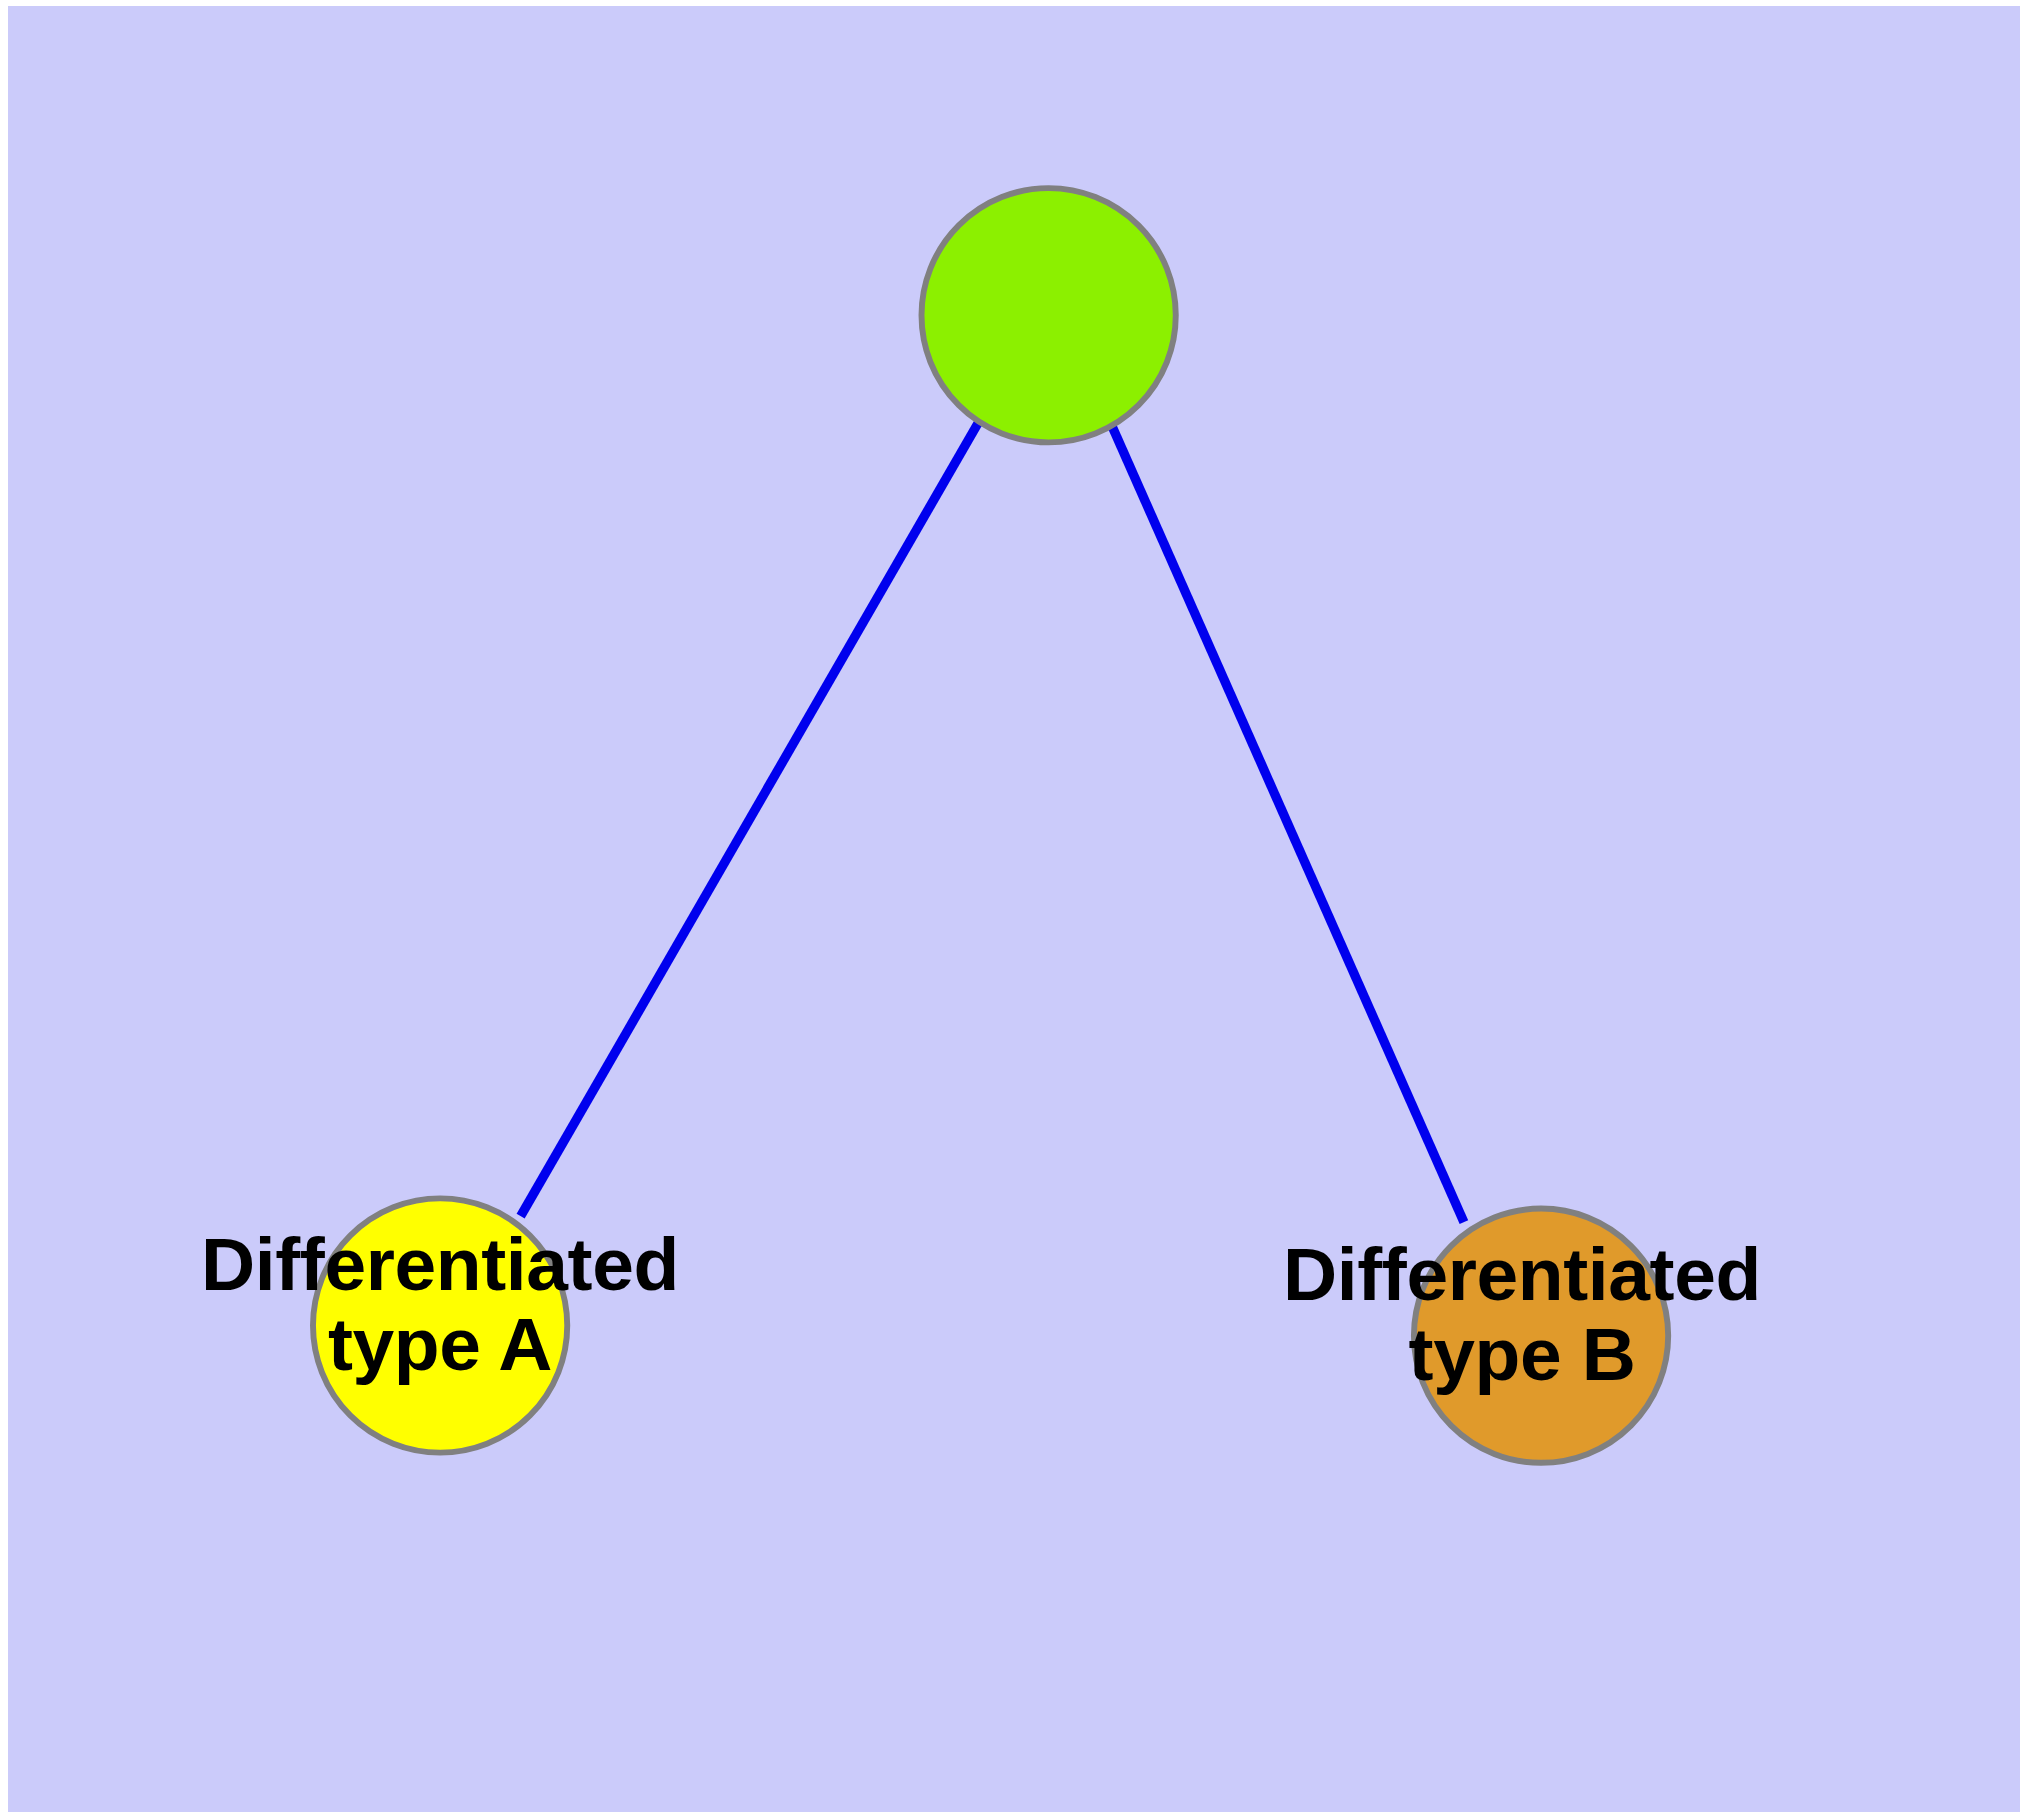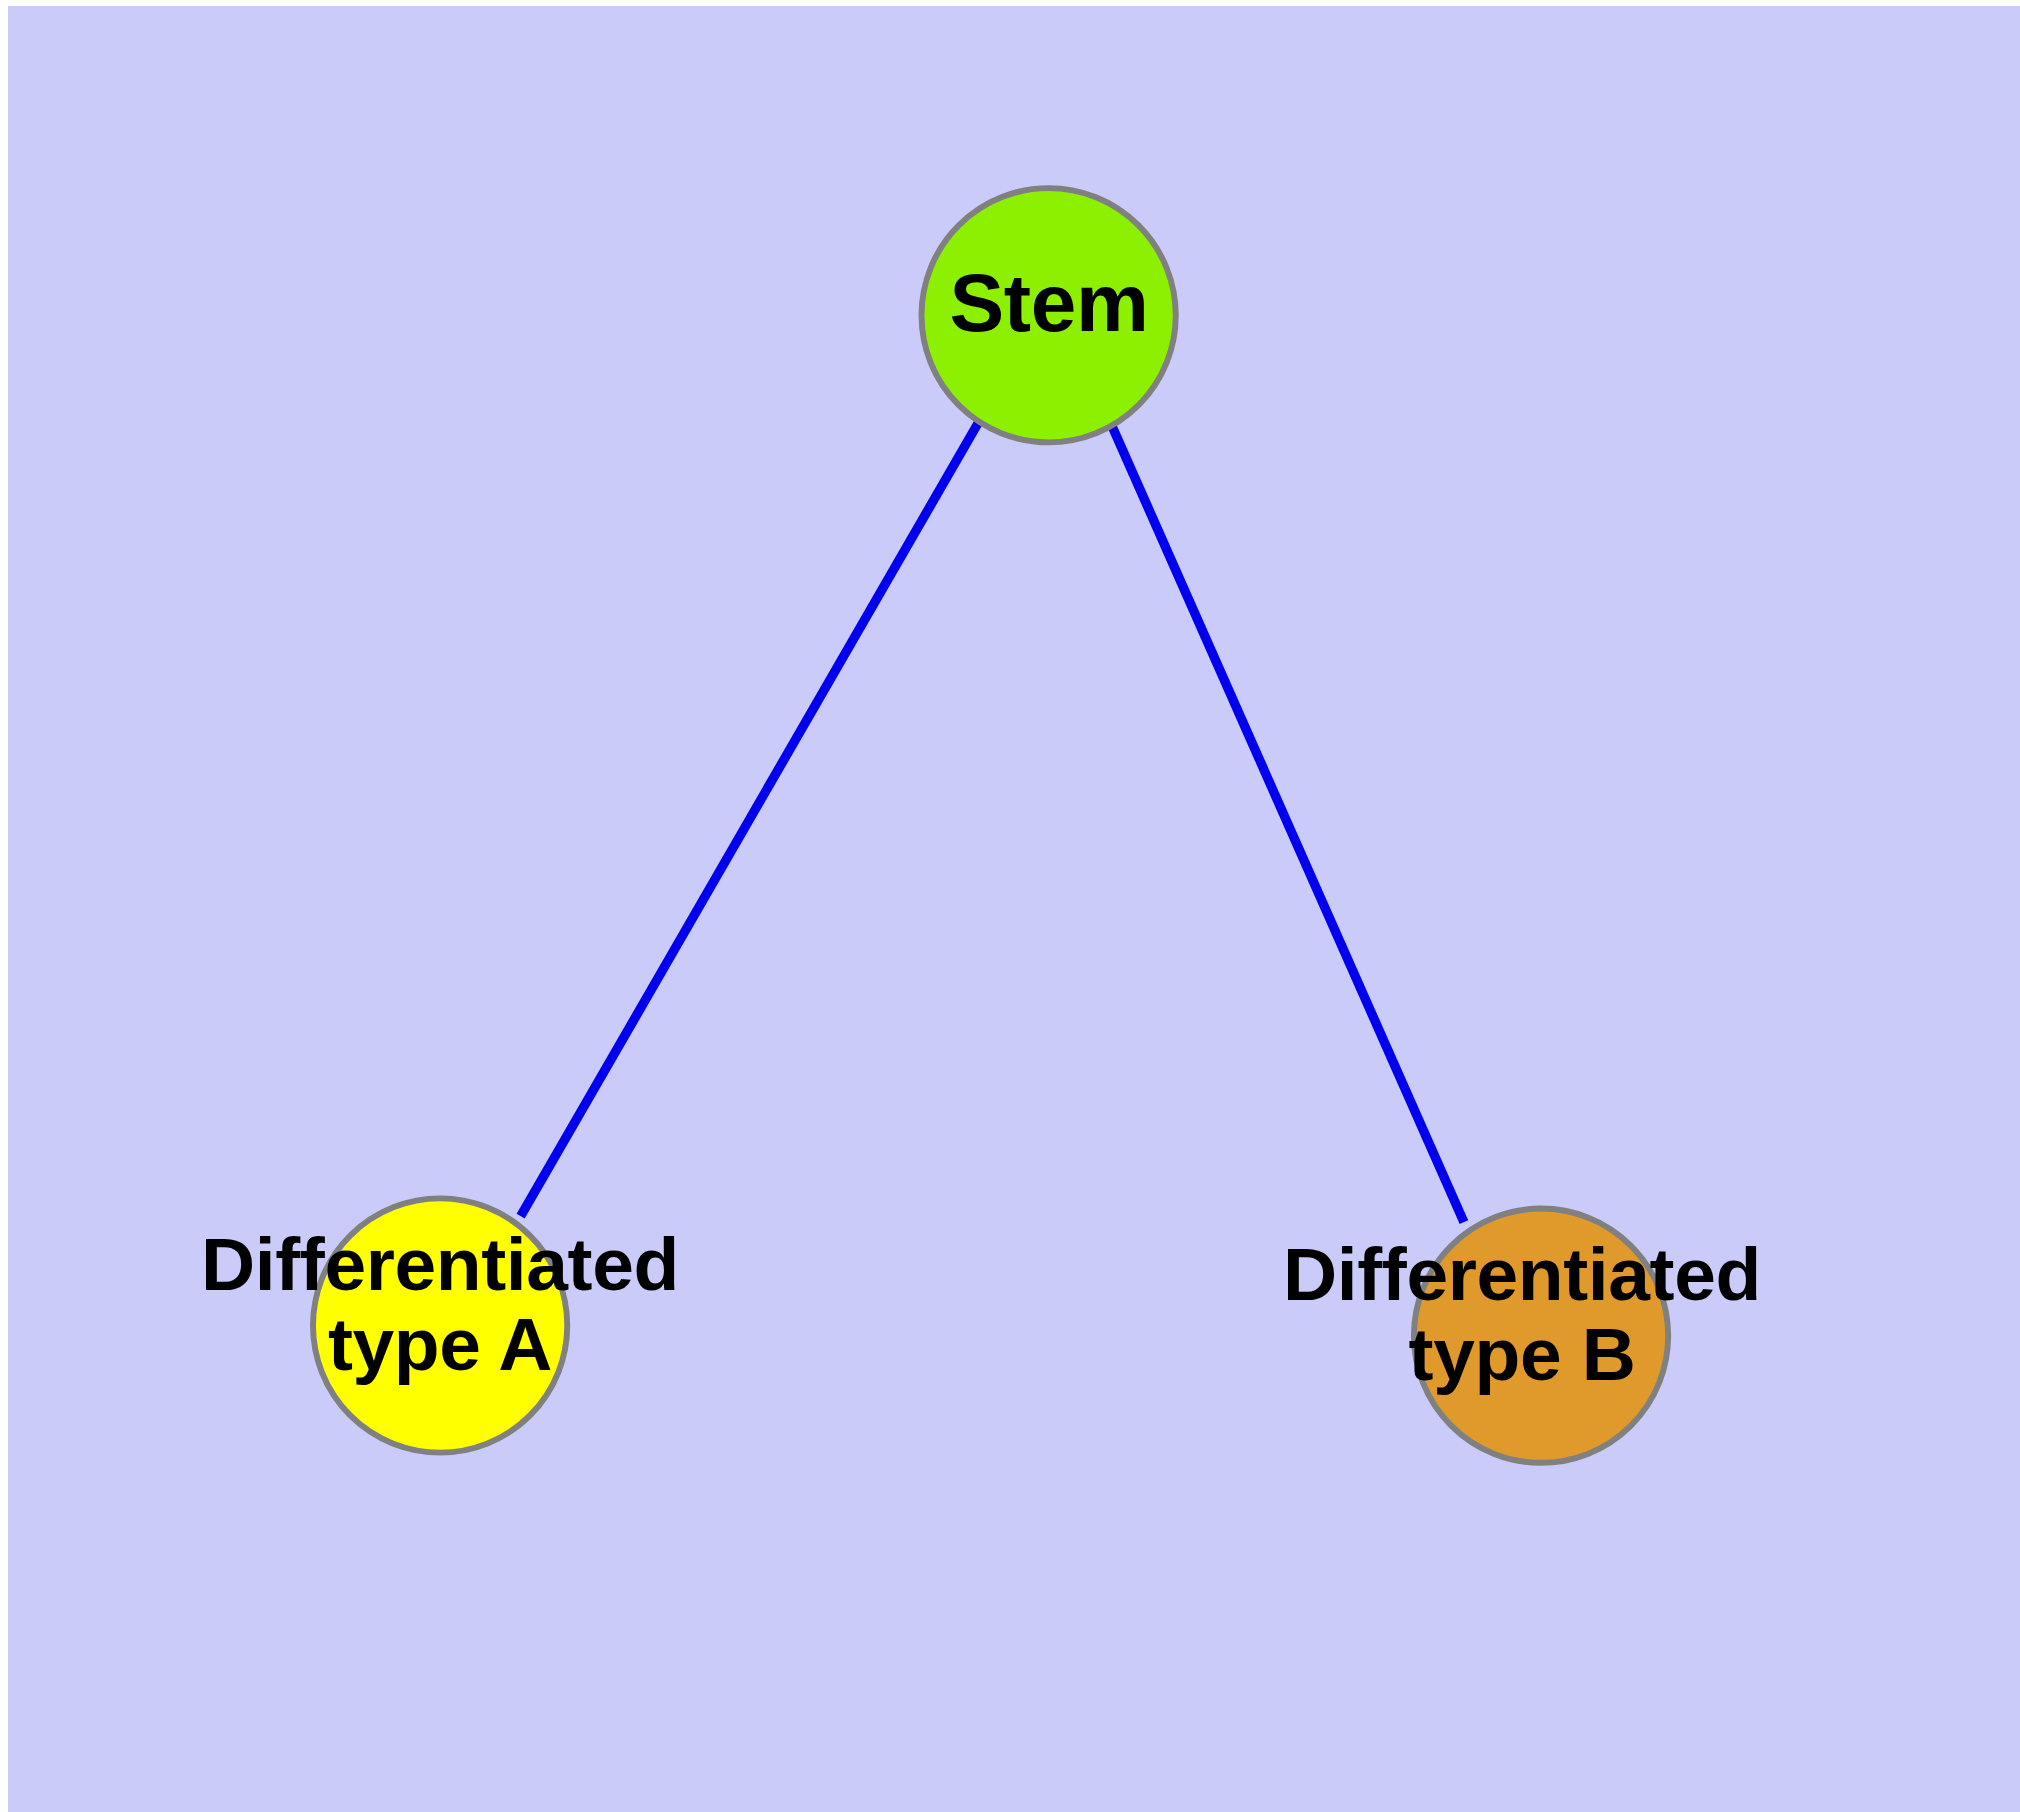--- a/index.html
+++ b/index.html
@@ -72,21 +72,20 @@
         <line x1="1155" y1="497" x2="614" y2="1435" stroke="#0000ee" stroke-width="11" stroke-linecap="butt"></line>
         <line x1="1311" y1="501" x2="1727" y2="1442" stroke="#0000ee" stroke-width="11" stroke-linecap="butt"></line>
       </g>
     <g id="nodes-layer">
         <circle cx="1237" cy="372" r="150" fill="#8cf000" stroke="#808080" stroke-width="7"></circle>
         <circle cx="519" cy="1564" r="150" fill="#ffff00" stroke="#808080" stroke-width="7"></circle>
         <circle cx="1818" cy="1576" r="150" fill="#e09a2b" stroke="#808080" stroke-width="7"></circle>
       </g>
   </svg>
 
-  <div class="node-label" id="label-stem">Stem</div>
 
   <div class="node-label" id="label-type-a">Differentiated
 type A</div>
 
   <div class="node-label" id="label-type-b">Differentiated
 type B</div>
 
 </div>
 
 

